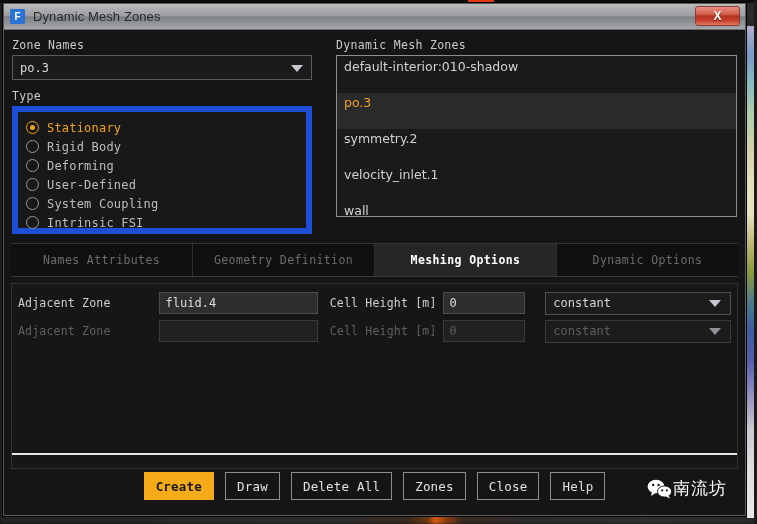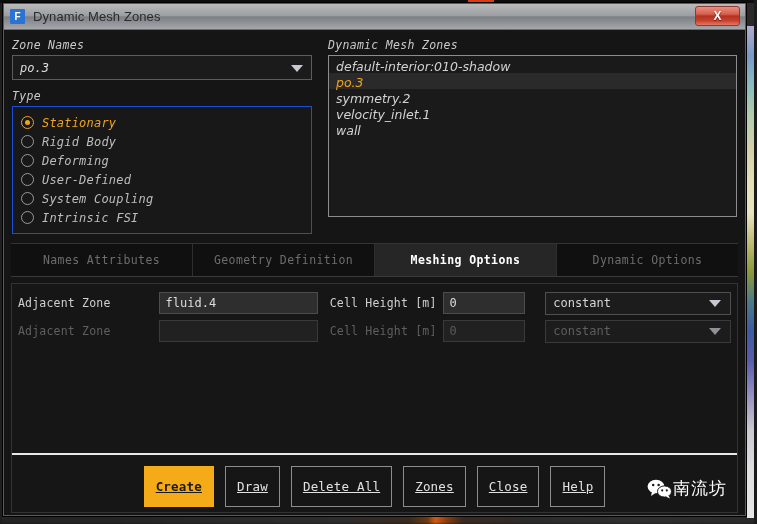--- a/index.html
+++ b/index.html
@@ -127,24 +127,23 @@
     position: relative;
     height: 485px;
     background: #151515;
     padding: 0;
   }
 
   
   .top-section {
     display: flex;
     padding: 8px 8px 0 8px;
-    gap: 16px;
+    gap: 24px;
     box-sizing: border-box;
     height: 207px;
-    font-style: italic;
   }
   .col-left { width: 300px; flex: 0 0 300px; }
   .col-right { flex: 1 1 auto; }
 
   .field-label {
     color: #c9c9c9;
     font-size: 11.5px;
     font-family: "DejaVu Sans Mono", monospace;
     margin-bottom: 3px;
     letter-spacing: .3px;
@@ -172,21 +171,21 @@
     width: 0; height: 0;
     border-left: 6px solid transparent;
     border-right: 6px solid transparent;
     border-top: 7px solid #c6c9cf;
   }
 
   
   .group-label { margin-top: 9px; }
   .type-box {
     margin-top: 3px;
-    border: 1px solid #1d4ed8;
+    border: 6px solid #1d4ed8;
     background: #181818;
     height: 128px;
     box-sizing: border-box;
     padding: 6px 0 0 8px;
   }
   .radio-row {
     display: flex;
     align-items: center;
     height: 19px;
     cursor: pointer;
@@ -223,21 +222,21 @@
   .listbox {
     margin-top: 3px;
     border: 1px solid #8d8d8d;
     background: #1a1a1a;
     height: 162px;
     box-sizing: border-box;
     overflow: hidden;
     padding: 1px 0 0 0;
   }
   .list-item {
-    height: 16px;
+    height: 36px;
     line-height: 20px;
     padding-left: 7px;
     font-family: "DejaVu Sans", sans-serif;
     font-size: 12.5px;
     color: #d2d2d2;
     cursor: pointer;
     white-space: nowrap;
   }
   .list-item.selected {
     background: #2a2a2a;
@@ -271,21 +270,21 @@
     background: #262626;
     color: #ffffff;
     font-weight: bold;
   }
 
   
   .formpanel {
     margin: 6px 7px 0 7px;
     border: 1px solid #333333;
     background: #161616;
-    height: 230px;
+    height: 186px;
     box-sizing: border-box;
     padding: 8px 6px 0 6px;
   }
   .form-row {
     display: flex;
     align-items: center;
     height: 22px;
     margin-bottom: 6px;
   }
   .flabel {
@@ -355,34 +354,33 @@
     position: absolute;
     left: 0; right: 0; bottom: 0;
     height: 58px;
     display: flex;
     align-items: center;
     justify-content: center;
     gap: 11px;
   }
   .btn {
     min-width: 42px;
-    height: 41px;
+    height: 28px;
     padding: 0 11px;
     border: 1px solid #8d8d8d;
     background: transparent;
     color: #e2e2e2;
     font-family: "DejaVu Sans Mono", monospace;
     font-size: 12.5px;
     display: flex;
     align-items: center;
     justify-content: center;
     box-sizing: border-box;
     cursor: pointer;
     letter-spacing: .2px;
-    text-decoration: underline;
   }
   .btn.primary {
     background: #f5ab17;
     border-color: #f5ab17;
     color: #1a1a1a;
     font-weight: bold;
   }
   .watermark {
     position: absolute;
     right: 18px;

